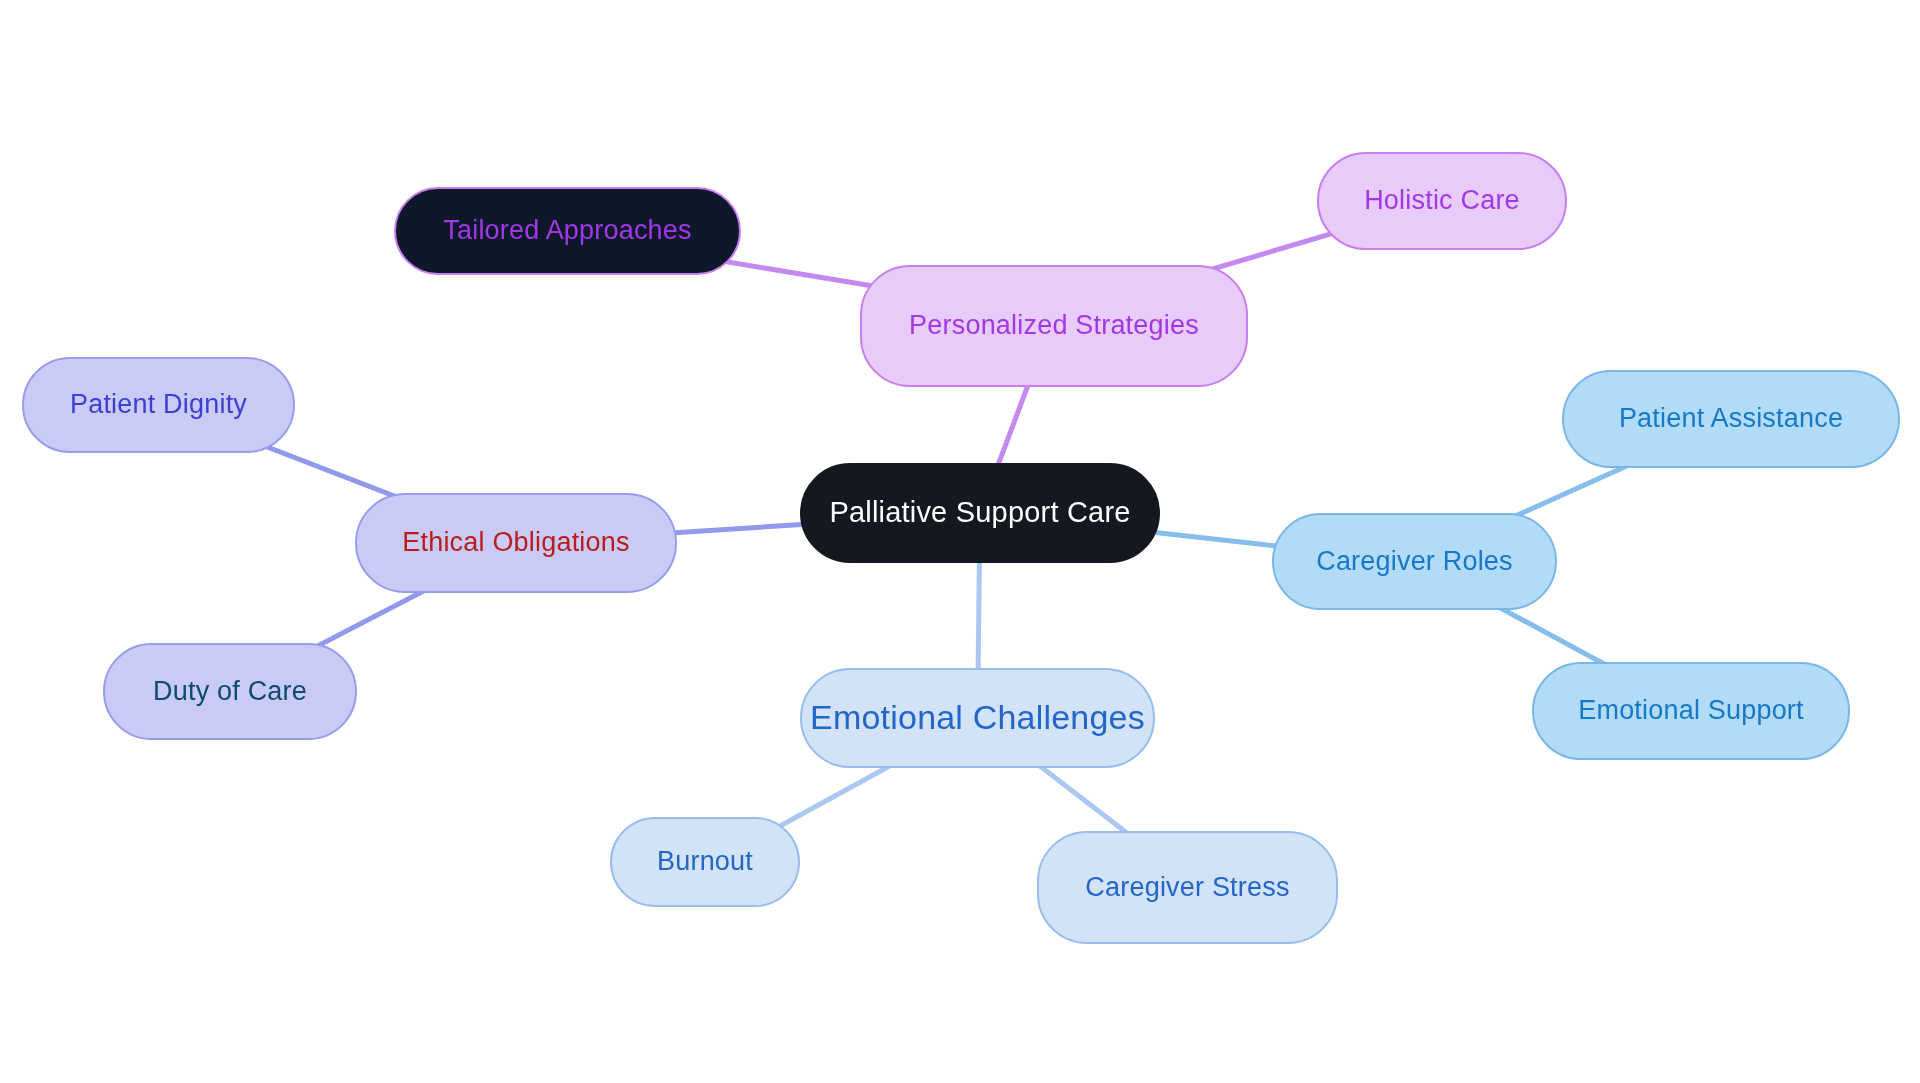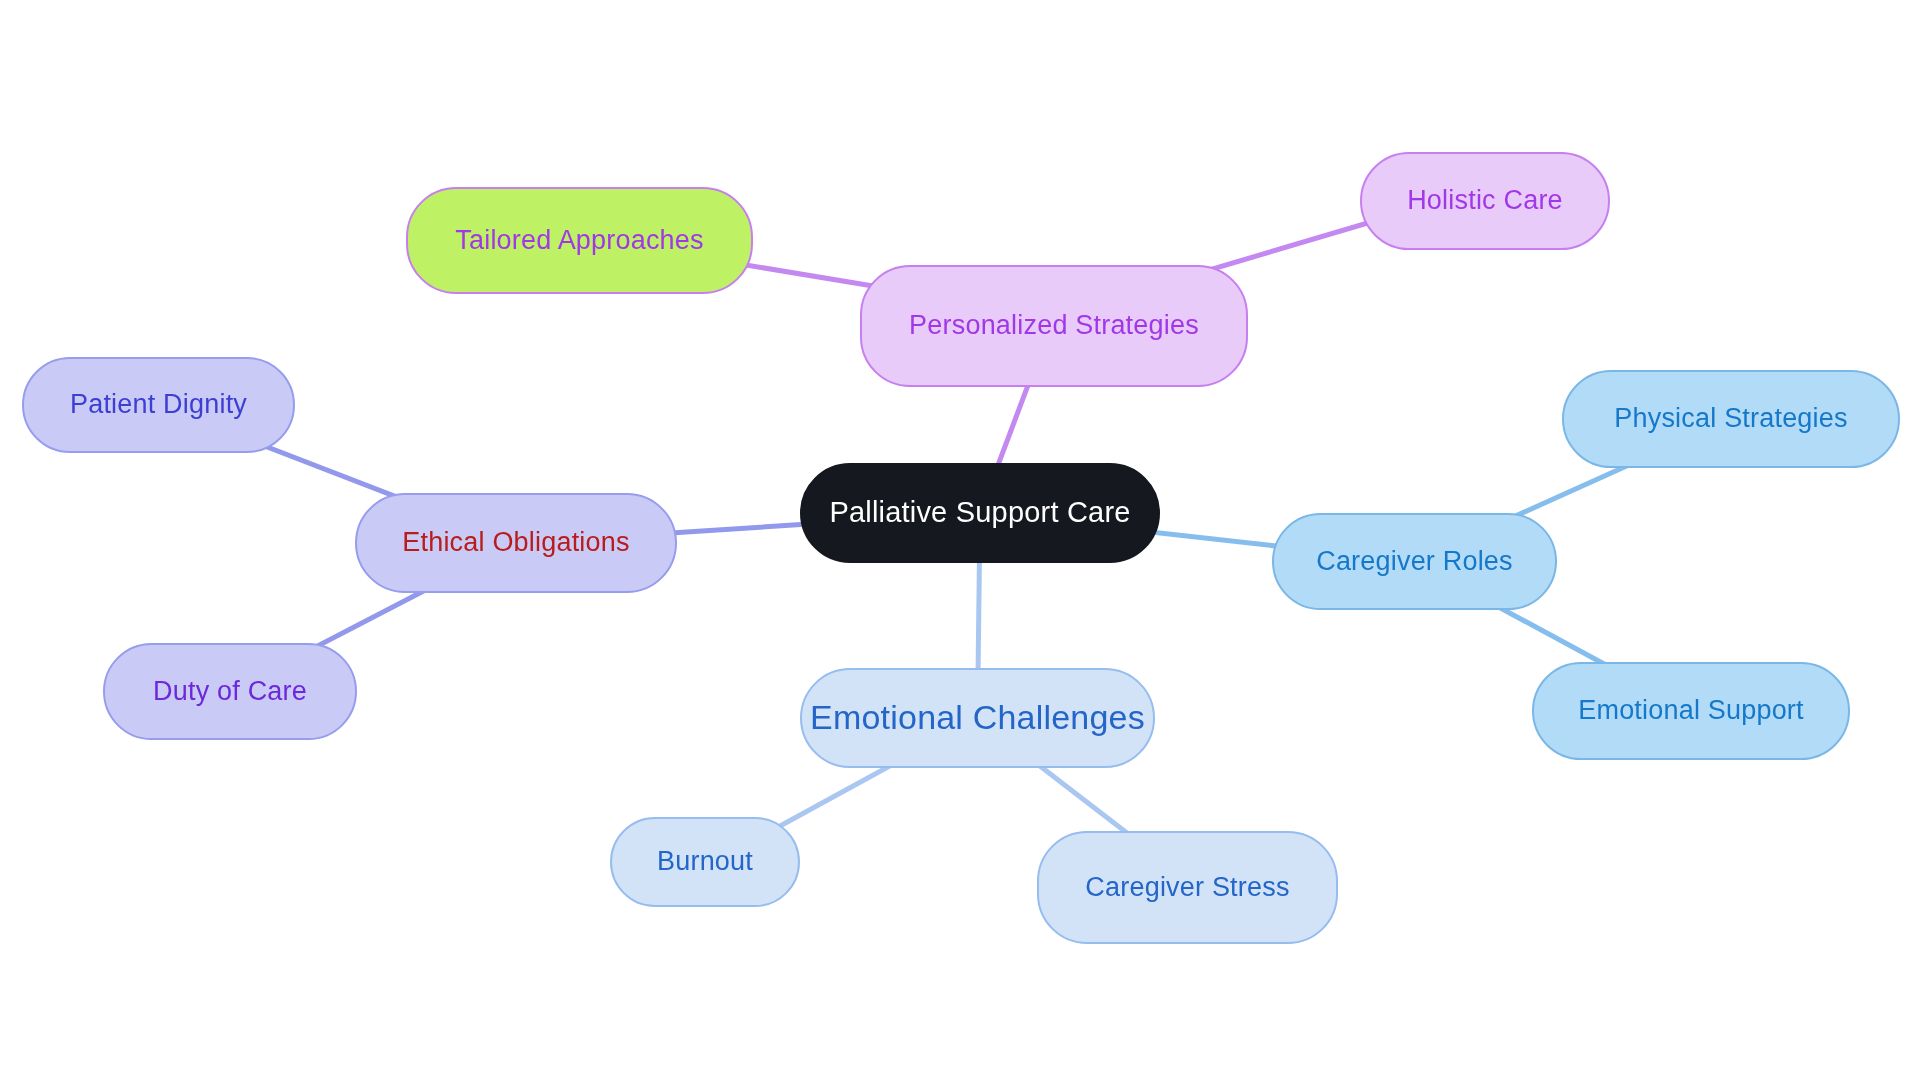--- a/index.html
+++ b/index.html
@@ -59,40 +59,40 @@
       <line x1="977.5" y1="718" x2="705" y2="867" stroke="#a9c7f0" stroke-width="5" stroke-linecap="round"></line>
       <line x1="977.5" y1="718" x2="1187.5" y2="879.5" stroke="#a9c7f0" stroke-width="5" stroke-linecap="round"></line>
     </svg>
   <div id="node-layer">
       <div class="node" style="left: 800px; top: 463px; width: 360px; height: 100px; background: rgb(22, 24, 31); border-color: rgb(22, 24, 31); color: rgb(255, 255, 255); font-size: 29px;">
         <span>Palliative Support Care</span>
       </div>
       <div class="node" style="left: 860px; top: 265px; width: 388px; height: 122px; background: rgb(232, 203, 248); border-color: rgb(199, 127, 240); color: rgb(161, 56, 232); font-size: 27px;">
         <span>Personalized Strategies</span>
       </div>
-      <div class="node" style="left: 406px; top: 187px; width: 347px; height: 107px; background: #bef264; border-color: rgb(199, 127, 240); color: rgb(161, 56, 232); font-size: 27px;">
+      <div class="node" style="left: 394px; top: 187px; width: 347px; height: 88px; background: #0f172a; border-color: rgb(199, 127, 240); color: rgb(161, 56, 232); font-size: 27px;">
         <span>Tailored Approaches</span>
       </div>
-      <div class="node" style="left: 1360px; top: 152px; width: 250px; height: 98px; background: rgb(232, 203, 248); border-color: rgb(199, 127, 240); color: rgb(161, 56, 232); font-size: 27px;">
+      <div class="node" style="left: 1317px; top: 152px; width: 250px; height: 98px; background: rgb(232, 203, 248); border-color: rgb(199, 127, 240); color: rgb(161, 56, 232); font-size: 27px;">
         <span>Holistic Care</span>
       </div>
       <div class="node" style="left: 355px; top: 493px; width: 322px; height: 100px; background: rgb(201, 203, 246); border-color: rgb(151, 157, 237); color: #b91c1c; font-size: 27px;">
         <span>Ethical Obligations</span>
       </div>
       <div class="node" style="left: 22px; top: 357px; width: 273px; height: 96px; background: rgb(201, 203, 246); border-color: rgb(151, 157, 237); color: rgb(61, 62, 210); font-size: 27px;">
         <span>Patient Dignity</span>
       </div>
-      <div class="node" style="left: 103px; top: 643px; width: 254px; height: 97px; background: rgb(201, 203, 246); border-color: rgb(151, 157, 237); color: #6d28d9; font-size: 27px;">
+      <div class="node" style="left: 103px; top: 643px; width: 254px; height: 97px; background: rgb(201, 203, 246); border-color: rgb(151, 157, 237); color: #0c4a6e; font-size: 27px;">
         <span>Duty of Care</span>
       </div>
       <div class="node" style="left: 1272px; top: 513px; width: 285px; height: 97px; background: rgb(178, 219, 248); border-color: rgb(122, 183, 230); color: rgb(21, 120, 200); font-size: 27px;">
         <span>Caregiver Roles</span>
       </div>
       <div class="node" style="left: 1562px; top: 370px; width: 338px; height: 98px; background: rgb(178, 219, 248); border-color: rgb(122, 183, 230); color: rgb(21, 120, 200); font-size: 27px;">
-        <span>Physical Strategies</span>
+        <span>Patient Assistance</span>
       </div>
       <div class="node" style="left: 1532px; top: 662px; width: 318px; height: 98px; background: rgb(178, 219, 248); border-color: rgb(122, 183, 230); color: rgb(21, 120, 200); font-size: 27px;">
         <span>Emotional Support</span>
       </div>
       <div class="node" style="left: 800px; top: 668px; width: 355px; height: 100px; background: rgb(210, 227, 248); border-color: rgb(151, 188, 238); color: rgb(36, 101, 200); font-size: 34px;">
         <span>Emotional Challenges</span>
       </div>
       <div class="node" style="left: 610px; top: 817px; width: 190px; height: 90px; background: rgb(210, 227, 248); border-color: rgb(151, 188, 238); color: rgb(36, 101, 200); font-size: 27px;">
         <span>Burnout</span>
       </div>

